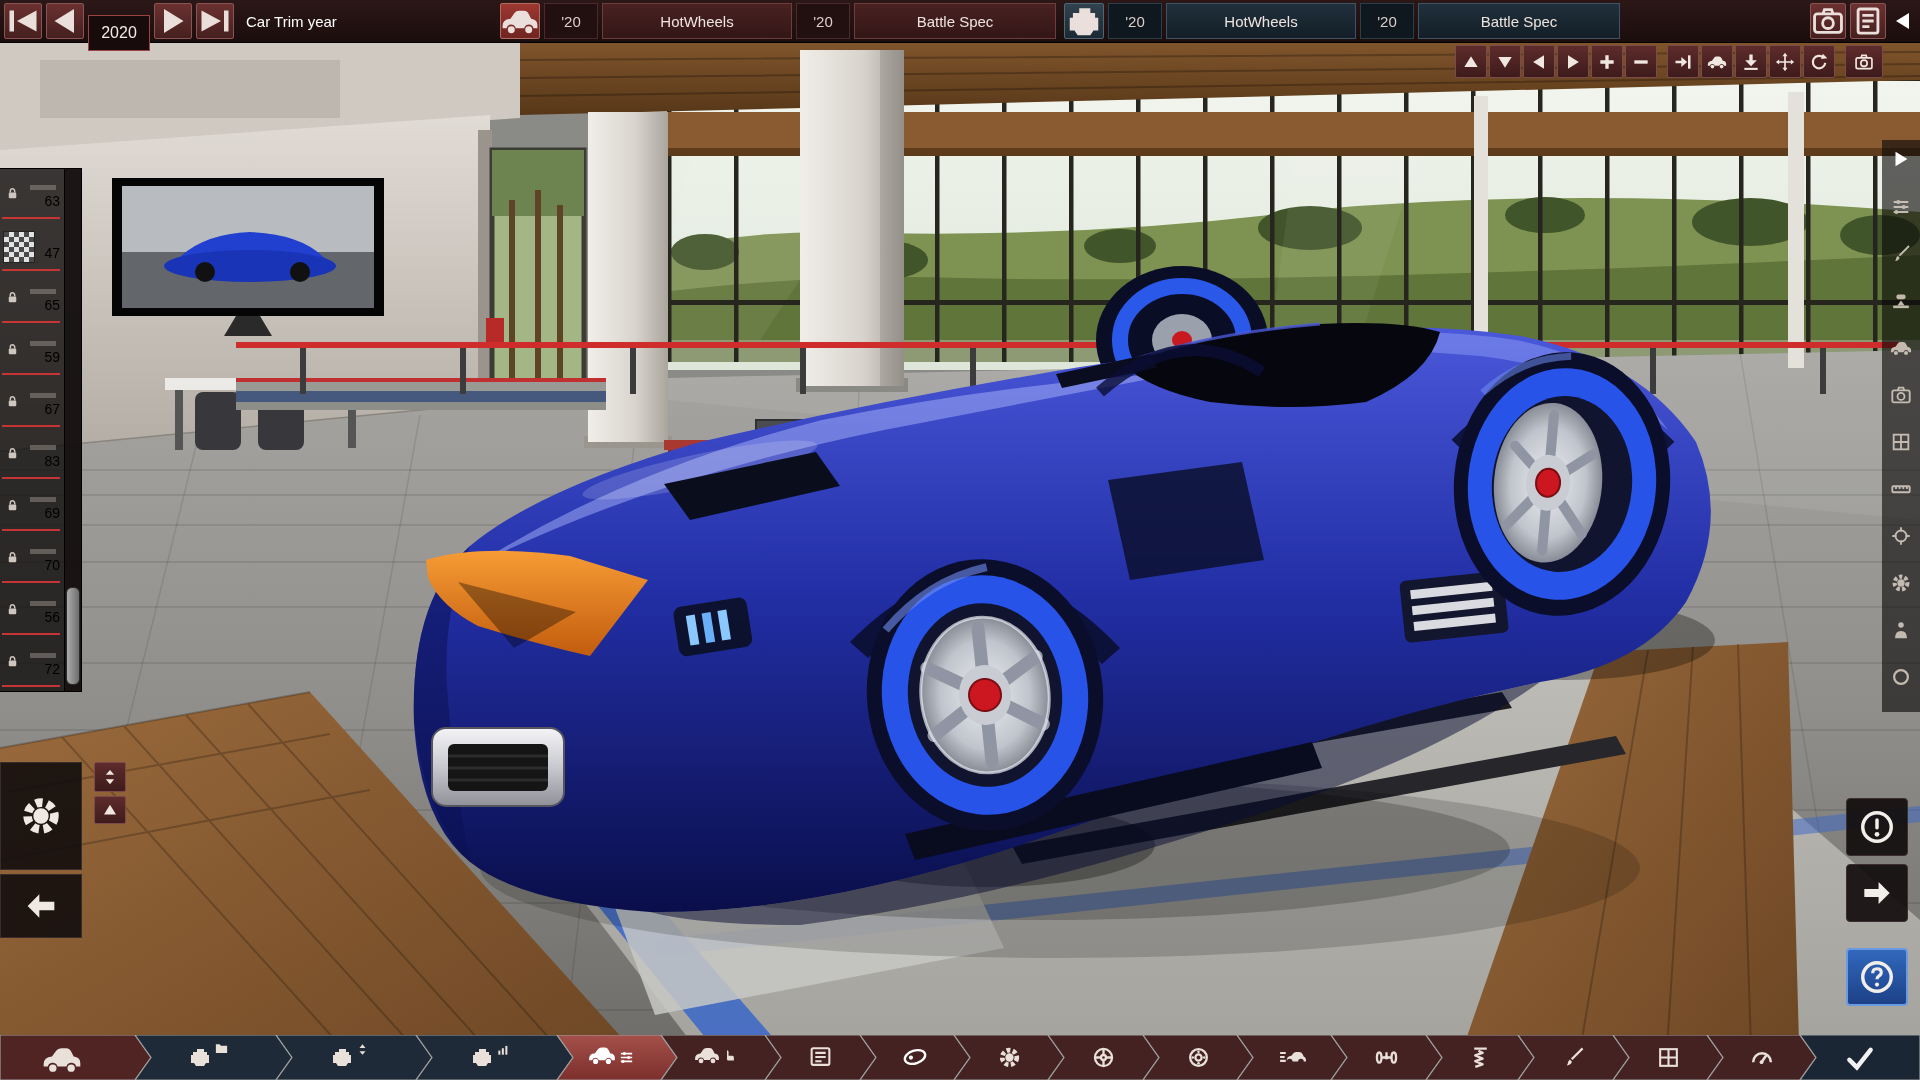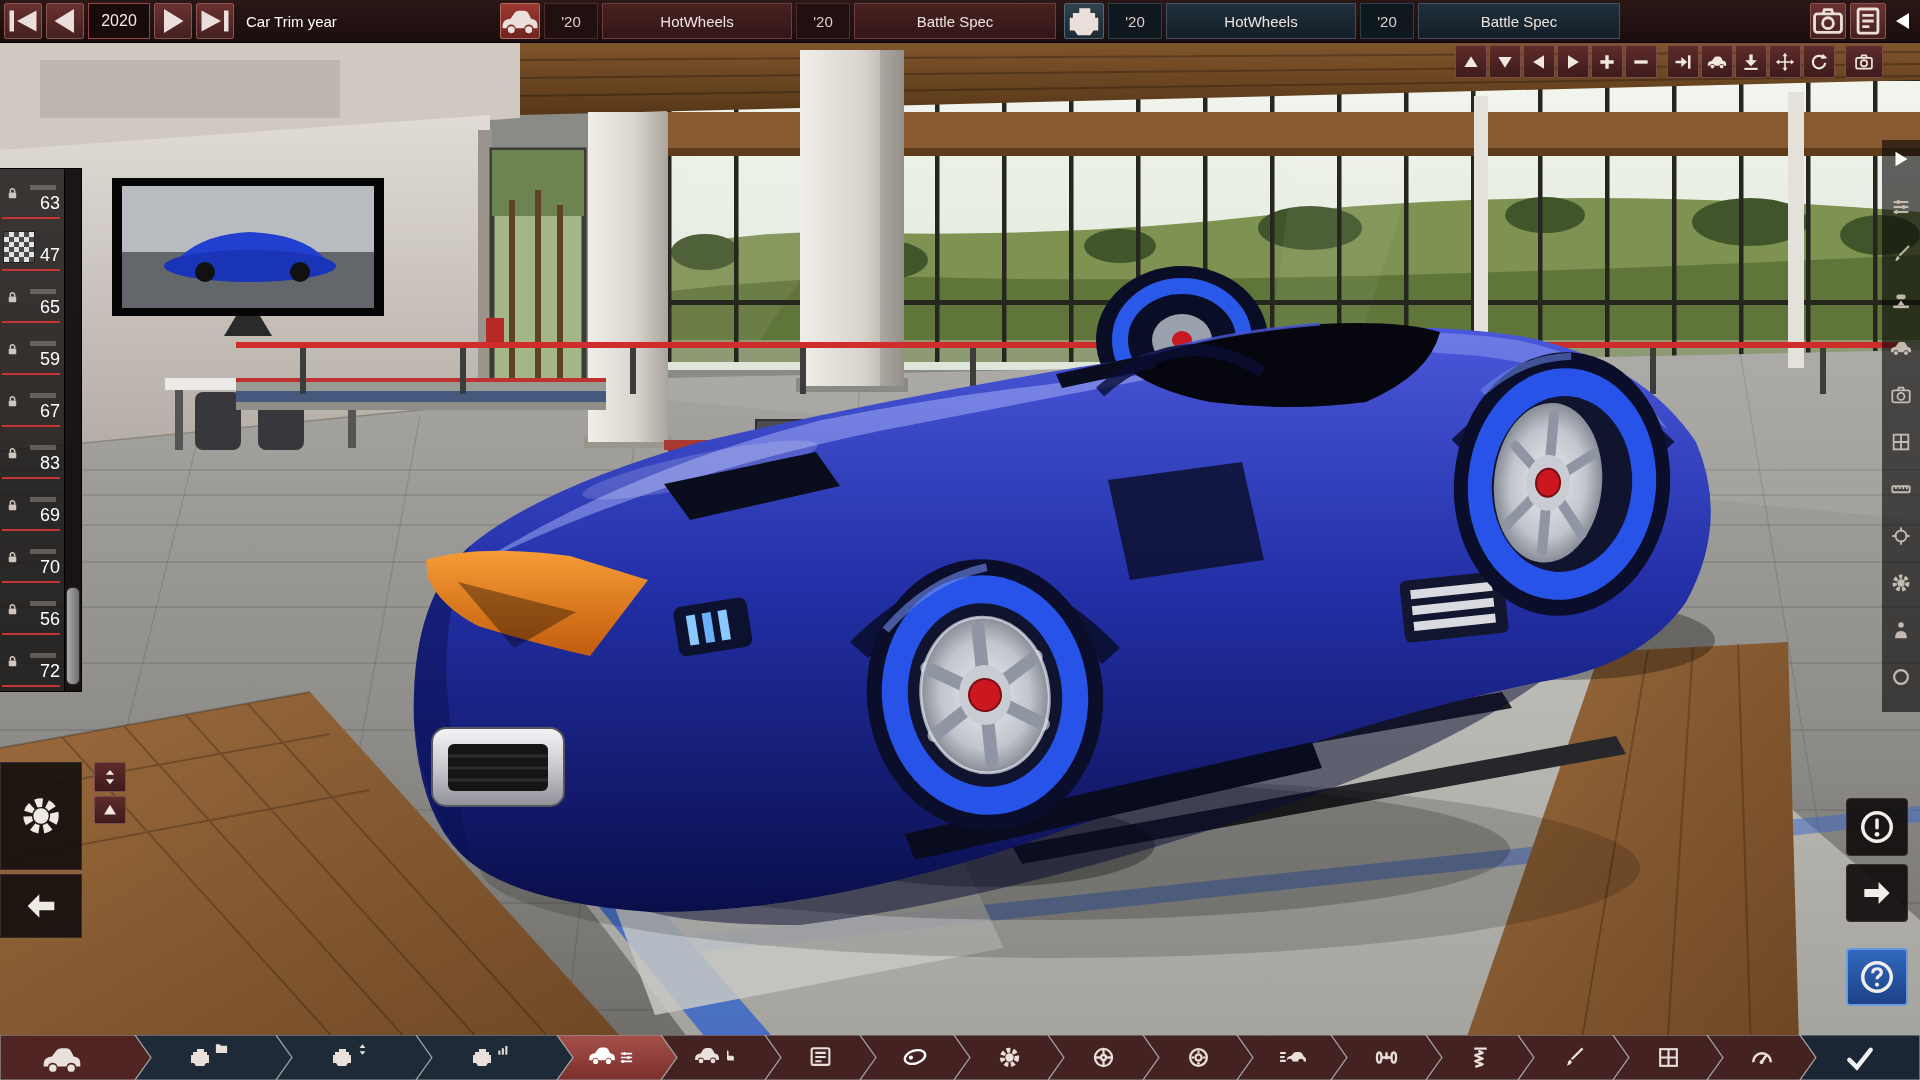--- a/index.html
+++ b/index.html
@@ -4,34 +4,34 @@
 <style>
   html,body{margin:0;padding:0;background:#222}
   .stage{position:relative;width:1920px;height:1080px;overflow:hidden;font-family:"Liberation Sans",sans-serif;background:#777}
   .abs{position:absolute}
   .ic{display:block}
   
   .topbar{position:absolute;left:0;top:0;width:1920px;height:42px;background:linear-gradient(#2c1717,#1b0d0d);border-bottom:1px solid #000;z-index:30}
   .tbtn{position:absolute;top:3px;height:36px;display:flex;align-items:center;justify-content:center;background:linear-gradient(#6b3131,#45201f);border:1px solid #8a5454;border-radius:2px;color:#eadfda;box-sizing:border-box;font-size:15px}
   .tbtn.bright{background:linear-gradient(#9c3830,#702420);border-color:#b06a60}
   .tbtn.navy{background:linear-gradient(#30424e,#1b2933);border-color:#4e6673}
-  .valbox{position:absolute;top:3px;height:36px;display:flex;align-items:center;justify-content:center;background:#170b0b;border:1px solid #9c4343;color:#f2eae6;font-size:16px;box-sizing:border-box}
+  .valbox{position:absolute;top:15px;height:36px;display:flex;align-items:center;justify-content:center;background:#170b0b;border:1px solid #9c4343;color:#f2eae6;font-size:16px;box-sizing:border-box}
   .badge{position:absolute;top:3px;height:36px;display:flex;align-items:center;justify-content:center;background:#221010;border:1px solid #4c2a2a;color:#dccfca;font-size:15px;box-sizing:border-box}
   .badge.nv{background:#0f171f;border-color:#2d3e4b}
   .wbtn{position:absolute;top:3px;height:36px;display:flex;align-items:center;justify-content:center;background:linear-gradient(#492121,#331616);border:1px solid #6e3d3d;color:#eee4df;font-size:15px;box-sizing:border-box}
   .wbtn.nv{background:linear-gradient(#20303c,#131e27);border-color:#3f5362}
   .tblabel{position:absolute;top:0;height:42px;display:flex;align-items:center;color:#fff;font-size:15px}
   
   .vbtn{position:absolute;top:45px;width:32px;height:33px;display:flex;align-items:center;justify-content:center;background:linear-gradient(#5e2b2b,#3e1b1b);border:1px solid #7c4a4a;border-radius:2px;color:#f0e7e1;box-sizing:border-box;z-index:25}
   
   .llist{position:absolute;left:0;top:168px;width:82px;height:524px;background:rgba(12,9,9,.78);border:1px solid #000;border-left:none;box-sizing:border-box;z-index:20}
   .lrow{position:absolute;left:0;width:64px;height:52px}
   .lrow .lk{position:absolute;left:5px;top:17px;width:15px;height:15px;color:#cfc7bf}
   .tinybar{position:absolute;left:30px;top:16px;width:26px;height:5px;background:#9a928c;opacity:.5}
-  .lnum{position:absolute;left:26px;top:24px;width:34px;text-align:right;font-size:18px;color:#ffffff}
+  .lnum{position:absolute;left:26px;top:24px;width:34px;text-align:right;font-size:14px;color:#000000}
   .ldiv{position:absolute;left:2px;bottom:2px;width:58px;height:2px;background:#c73434}
   .checker{position:absolute;left:3px;top:10px;width:30px;height:30px;background:#888;background-image:repeating-conic-gradient(#e2e2e2 0 25%,#4a4a4a 0 50%);background-size:10px 10px;border:1px solid #222}
   .sbar{position:absolute;left:64px;top:0;width:16px;height:522px;background:rgba(22,16,16,.85);border-left:1px solid #000}
   .sthumb{position:absolute;left:66px;top:418px;width:12px;height:96px;background:linear-gradient(90deg,#ababab,#6e6e6e);border:1px solid #2a2a2a;border-radius:6px}
   
   .dpanel{position:absolute;left:0;width:82px;display:flex;align-items:center;justify-content:center;background:rgba(18,13,13,.9);border:1px solid #382c2c;box-sizing:border-box;z-index:22;color:#efe9e3}
   
   .brbtn{position:absolute;left:1846px;width:62px;height:58px;display:flex;align-items:center;justify-content:center;background:rgba(18,13,13,.92);border:1px solid #3a2e2e;border-radius:4px;box-sizing:border-box;color:#f2eeea;z-index:22}
   .brbtn.blue{background:linear-gradient(#3168bc,#1d4188);border:2px solid #6c9ae0}
   

